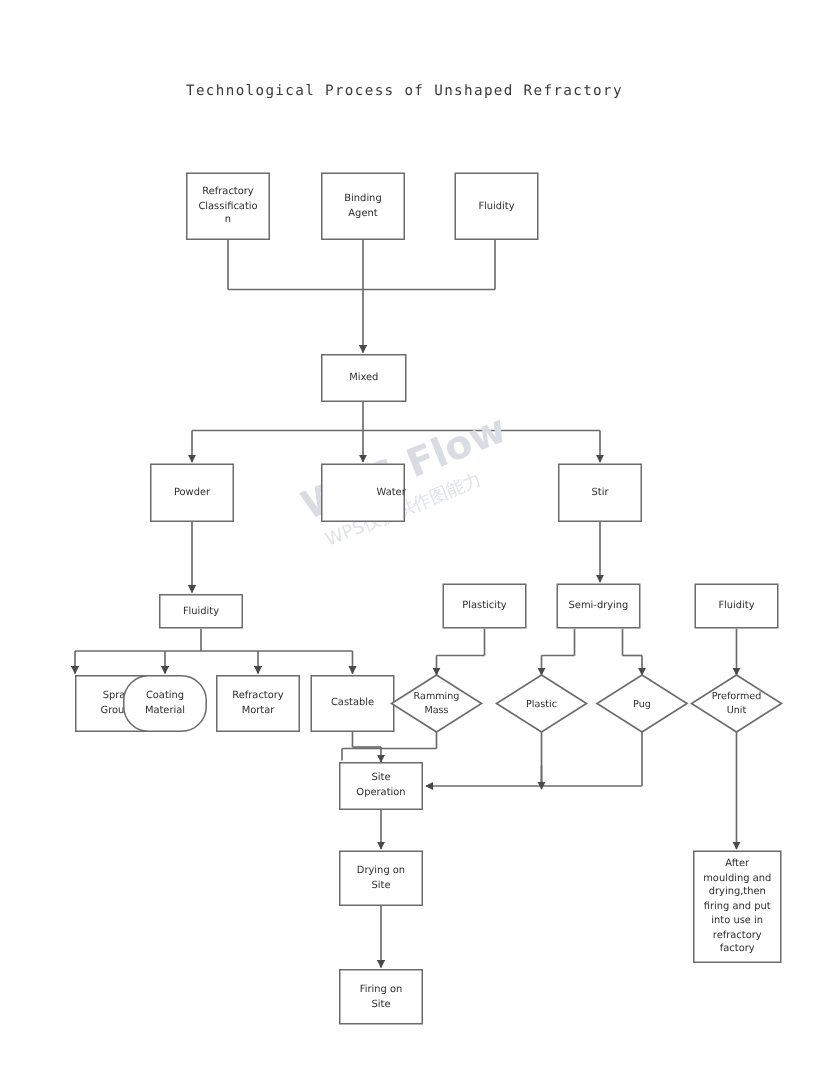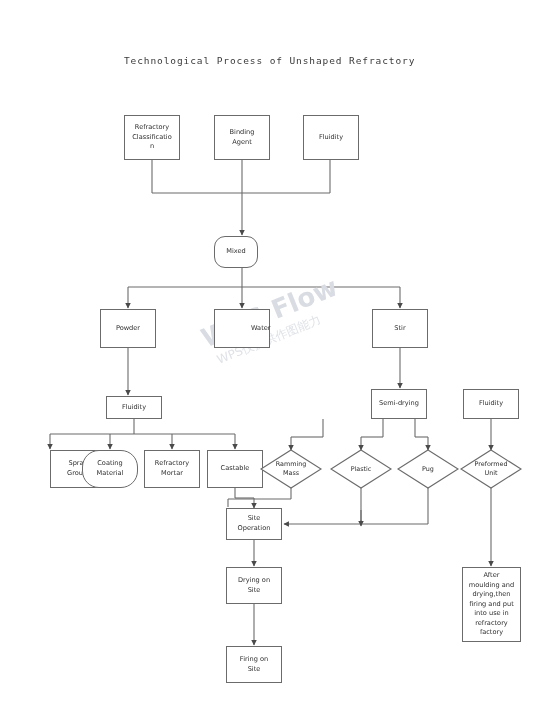--- a/index.html
+++ b/index.html
@@ -192,36 +192,39 @@
 n</span>
   </div>
   <div class="node" style="left:214px; top:115px; width:56px; height:45px;">
     <span class="lbl">Binding
 Agent</span>
   </div>
   <div class="node" style="left:303px; top:115px; width:56px; height:45px;">
     <span class="lbl">Fluidity</span>
   </div>
 
-  <div class="node" style="left:214px; top:236px; width:44px; height:32px;border-radius:11px;">
+  <div class="node" style="left:214px; top:236px; width:57px; height:32px;">
     <span class="lbl">Mixed</span>
   </div>
 
   <div class="node" style="left:100px; top:309px; width:56px; height:39px;">
     <span class="lbl">Powder</span>
   </div>
   <div class="node" style="left:214px; top:309px; width:56px; height:39px;padding-left:36px;">
     <span class="lbl">Water</span>
   </div>
   <div class="node" style="left:372px; top:309px; width:56px; height:39px;justify-content:flex-end;">
     <span class="lbl">Stir</span>
   </div>
 
   <div class="node" style="left:106px; top:396px; width:56px; height:23px;">
     <span class="lbl">Fluidity</span>
+  </div>
+  <div class="node" style="left:295px; top:389px; width:56px; height:30px;">
+    <span class="lbl">Plasticity</span>
   </div>
   <div class="node" style="left:371px; top:389px; width:56px; height:30px;">
     <span class="lbl">Semi-drying</span>
   </div>
   <div class="node" style="left:463px; top:389px; width:56px; height:30px;">
     <span class="lbl">Fluidity</span>
   </div>
 
   <div class="node" style="left:22px; top:450px; width:56px; height:38px;margin-left:28px;">
     <span class="lbl">Spray

